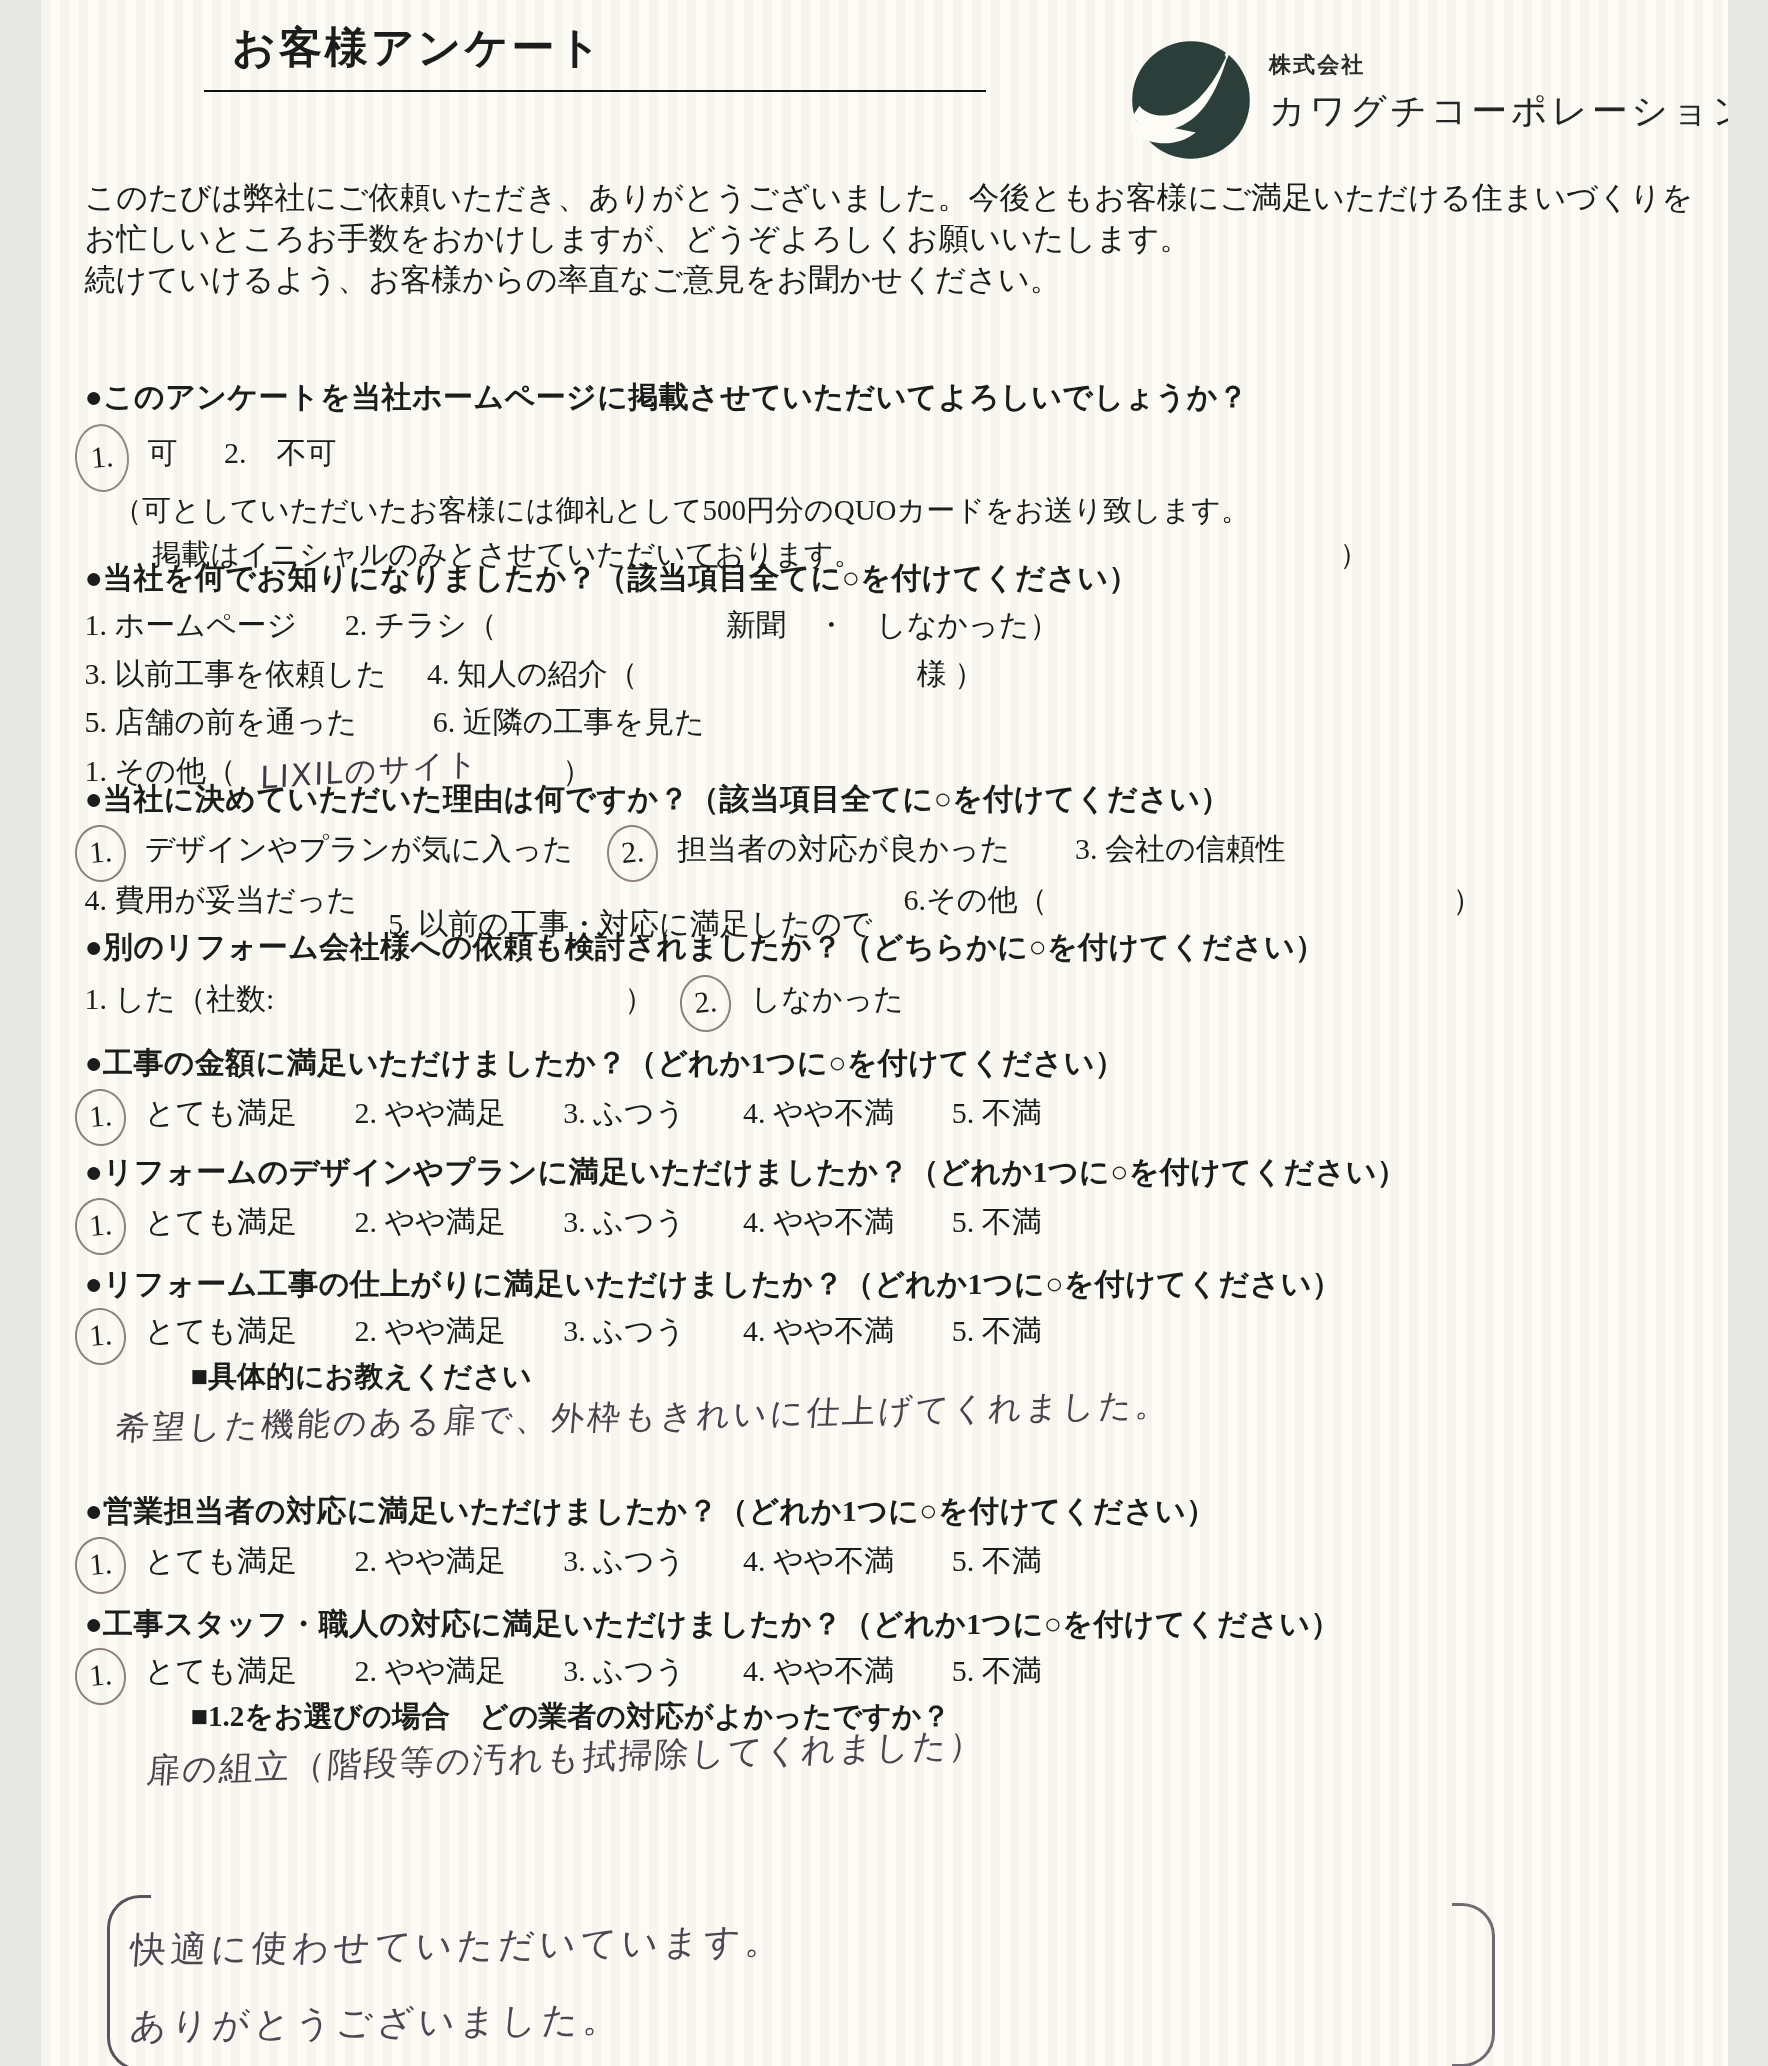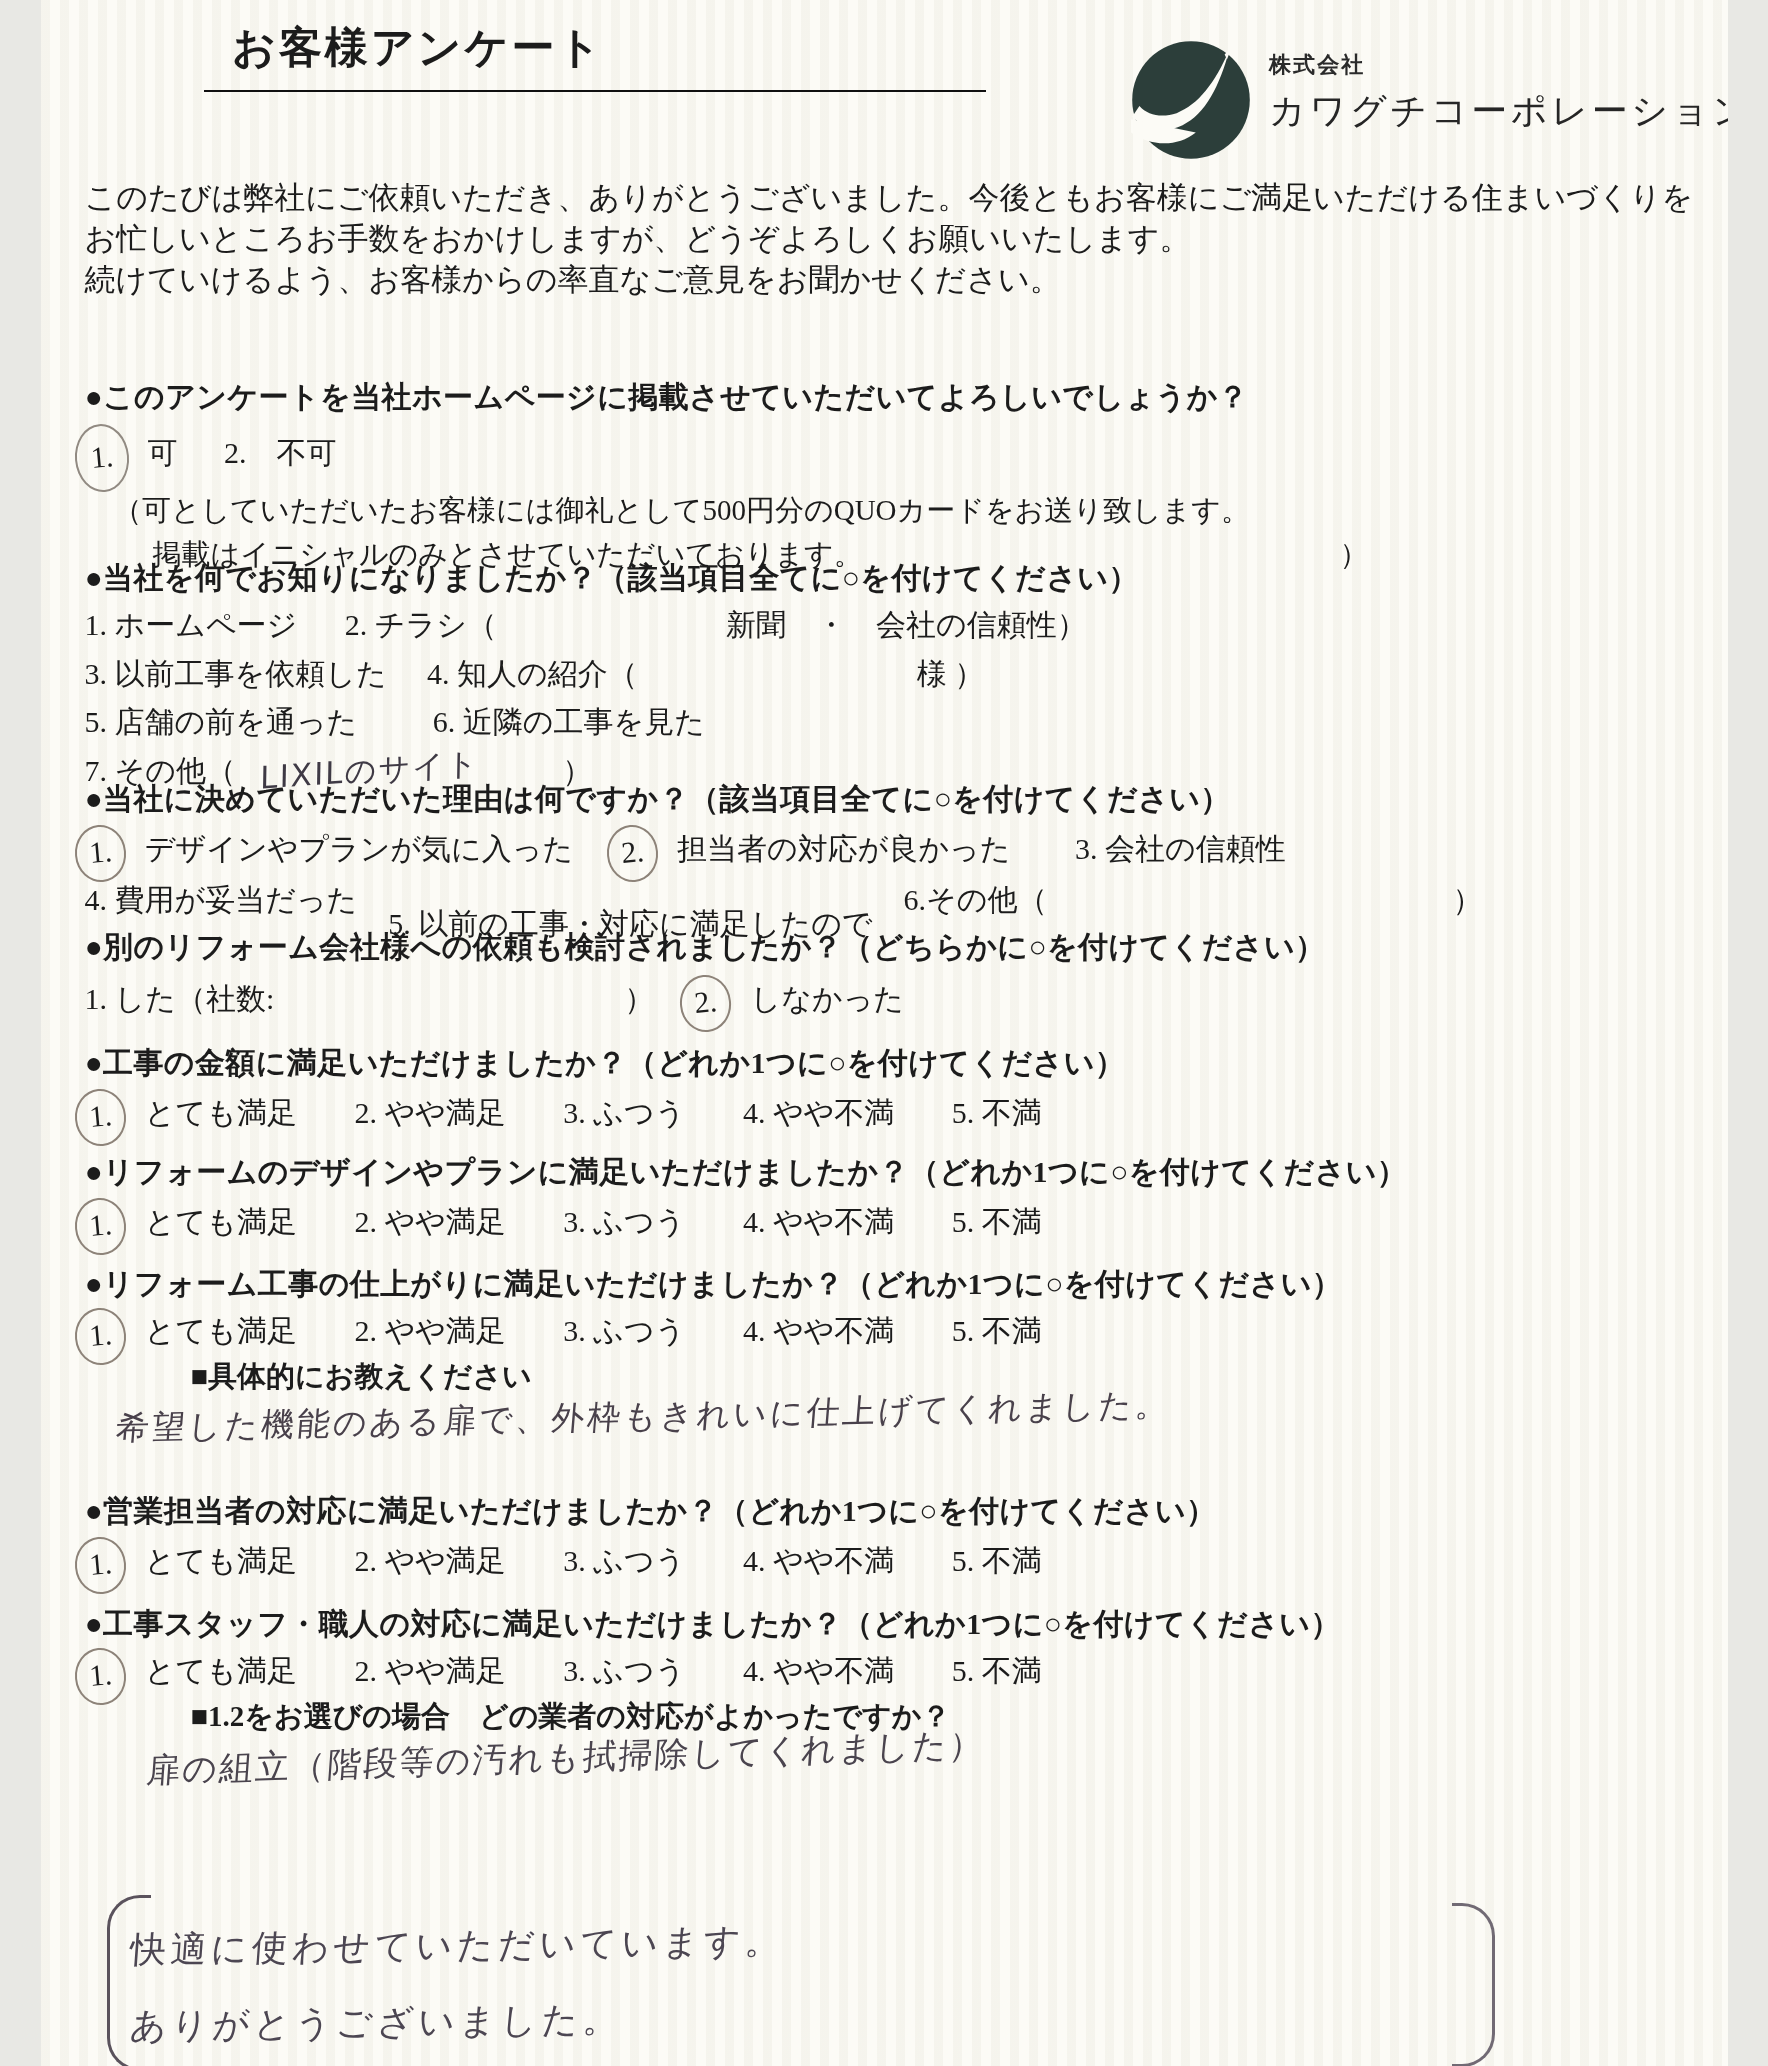--- a/index.html
+++ b/index.html
@@ -129,34 +129,34 @@
       <span>）</span>
     </div>
   </div>
 
   <div class="sec" style="top:558px;">
     <div class="q-title">●当社を何でお知りになりましたか？（該当項目全てに○を付けてください）</div>
     <div class="line" style="margin-top:4.3px;">
       <span class="opt" style="margin-right:40px;">1. ホームページ</span>
       <span>2. チラシ（</span>
       <span class="sp" style="width:214px;"></span>
-      <span>新聞　・　会社の信頼性）</span>
+      <span>新聞　・　しなかった）</span>
     </div>
     <div class="line" style="margin-top:4.3px;">
       <span class="opt" style="margin-right:33px;">3. 以前工事を依頼した</span>
       <span>4. 知人の紹介（</span>
       <span class="sp" style="width:264px;"></span>
       <span>様 ）</span>
     </div>
     <div class="line" style="margin-top:4.3px;">
       <span class="opt" style="margin-right:68px;">5. 店舗の前を通った</span>
       <span>6. 近隣の工事を見た</span>
     </div>
     <div class="line" style="margin-top:4.3px;">
-      <span>7. その他（</span>
+      <span>1. その他（</span>
       <span class="hw hw-q2">LIXILのサイト</span>
       <span class="sp" style="width:50px;"></span>
       <span>）</span>
     </div>
   </div>
 
   <div class="sec" style="top:779px;">
     <div class="q-title">●当社に決めていただいた理由は何ですか？（該当項目全てに○を付けてください）</div>
     <div class="line" style="margin-top:7.1px;">
       <span class="circ">1.</span>

